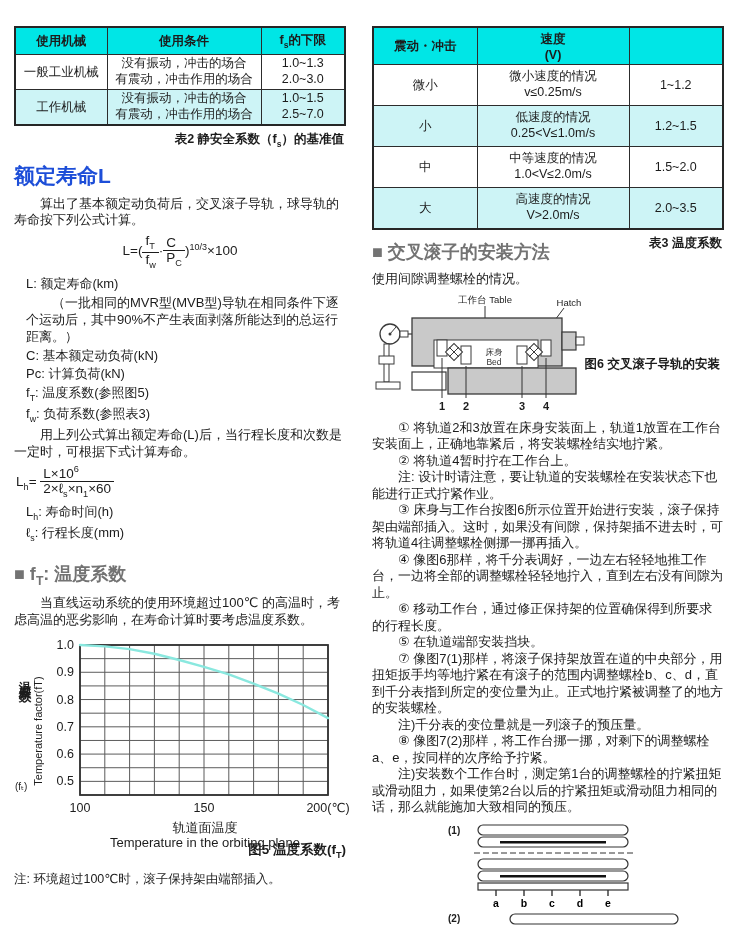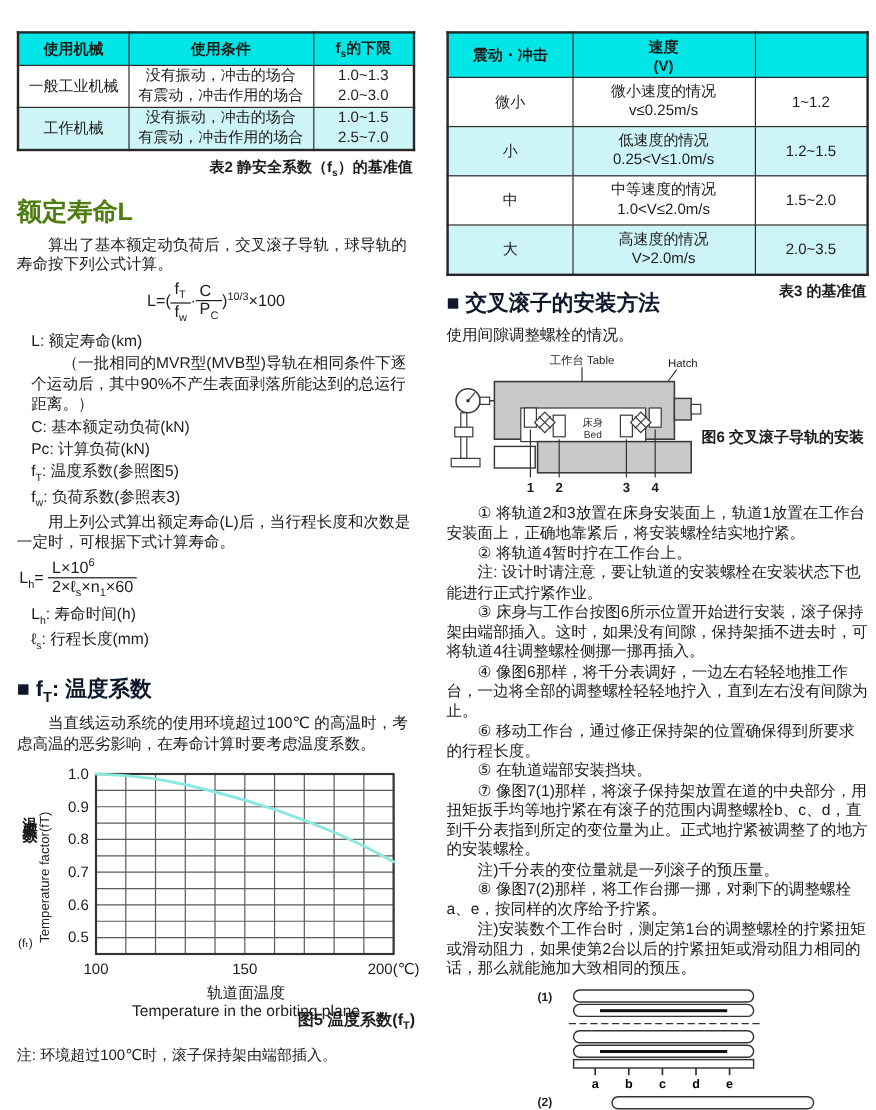--- a/index.html
+++ b/index.html
@@ -14,22 +14,22 @@
   table.dtab th,table.dtab td{border:1.5px solid #2c2c2c;text-align:center;font-size:12.5px;padding:1px 2px;}
   table.dtab th{background:#00e6e6;font-weight:bold;}
   .row-alt{background:#cdf4f6;}
   .tab2 th{height:24px;}
   .tab2 td{height:32px;}
   .tab3 th{height:34px;}
   .tab3 td{height:38px;}
   .cell2line div{font-size:12.5px;line-height:1.25;}
   .tab-caption{text-align:right;font-size:12.5px;font-weight:bold;margin:5px 2px 0 0;}
   
-  .h1{color:#4d7c0f;font-size:21px;font-weight:bold;margin:13px 0 6px 0;}
-  .h2{color:#0f172a;font-size:18px;font-weight:bold;margin:18px 0 7px 0;}
+  .h1{color:#1d4ed8;font-size:21px;font-weight:bold;margin:13px 0 6px 0;}
+  .h2{color:#737373;font-size:18px;font-weight:bold;margin:18px 0 7px 0;}
   .indent{text-indent:2em;}
   .def-line{padding-left:12px;margin-bottom:2px;}
   
   .formula{text-align:center;font-size:13.5px;margin:5px 0 6px 0;}
   .formula2{font-size:13.5px;margin:4px 0 5px 2px;}
   .frac{display:inline-block;vertical-align:middle;text-align:left;line-height:1.05;}
   .frac .nm{display:block;border-bottom:1px solid #1c1c1c;padding:0 3px;}
   .frac .dn{display:block;padding:0 3px;}
   .exp{font-size:9px;vertical-align:super;}
   
@@ -216,21 +216,21 @@
       <tr class="row-alt">
         <td>大</td>
         <td class="cell2line">
           <div>高速度的情况</div>
           <div>V&gt;2.0m/s</div>
         </td>
         <td>2.0~3.5</td>
       </tr>
     </tbody>
       </table>
-    <div class="tab-caption">表3 的基准值</div>
+    <div class="tab-caption">表3 温度系数</div>
 
     <div class="h2" style="margin-top:-12px;">■ 交叉滚子的安装方法</div>
     <p>使用间隙调整螺栓的情况。</p>
 
     <div class="fig6-wrap">
       <svg width="215" height="120" viewBox="0 0 215 120">
 
         <text x="113" y="9" text-anchor="middle" font-size="9.5" fill="#1c1c1c">工作台 Table</text>
         <line x1="113" y1="12" x2="113" y2="30" stroke="#333" stroke-width="1"></line>
         <text x="197" y="12" text-anchor="middle" font-size="9.5" fill="#1c1c1c">Hatch</text>

